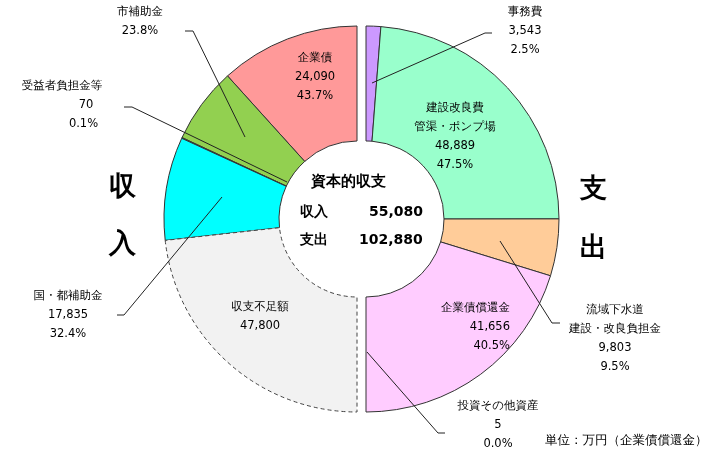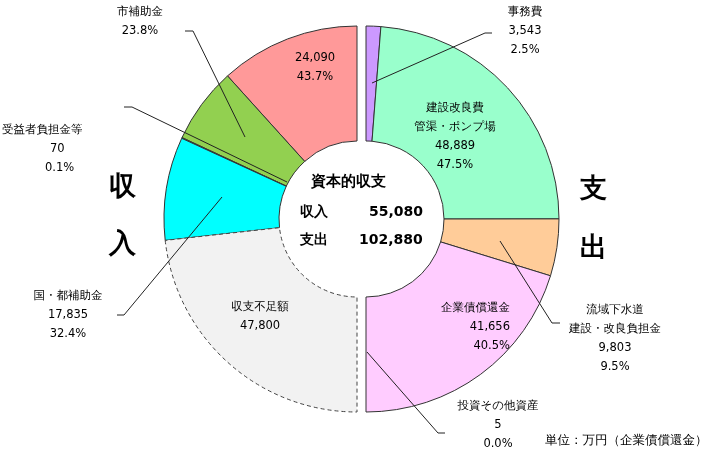--- a/index.html
+++ b/index.html
@@ -49,28 +49,29 @@
 <div class="big" style="left:580px;top:170px;">支</div>
 <div class="big" style="left:580px;top:229px;">出</div>
 
 <div class="center-title" style="left:311px;top:172px;font-size:15px;">資本的収支</div>
 <div class="center-title" style="left:300px;top:203px;">収入</div>
 <div class="center-title" style="left:369px;top:203px;">55,080</div>
 <div class="center-title" style="left:300px;top:231px;">支出</div>
 <div class="center-title" style="left:359px;top:231px;">102,880</div>
 
 <div class="lbl" style="left:280px;top:48px;width:70px;">
+  <div>企業債</div>
   <div>24,090</div>
   <div>43.7%</div>
 </div>
 <div class="lbl" style="left:105px;top:2px;width:70px;">
   <div>市補助金</div>
   <div>23.8%</div>
 </div>
-<div class="lbl" style="left:2px;top:76px;width:120px;text-align:left;margin-top:44px;">
+<div class="lbl" style="left:2px;top:76px;width:120px;text-align:center;">
   <div>受益者負担金等</div>
   <div style="padding-left:48px;">70</div>
   <div style="padding-left:43px;">0.1%</div>
 </div>
 <div class="lbl" style="left:18px;top:286px;width:100px;">
   <div>国・都補助金</div>
   <div>17,835</div>
   <div>32.4%</div>
 </div>
 <div class="lbl" style="left:215px;top:297px;width:90px;">

